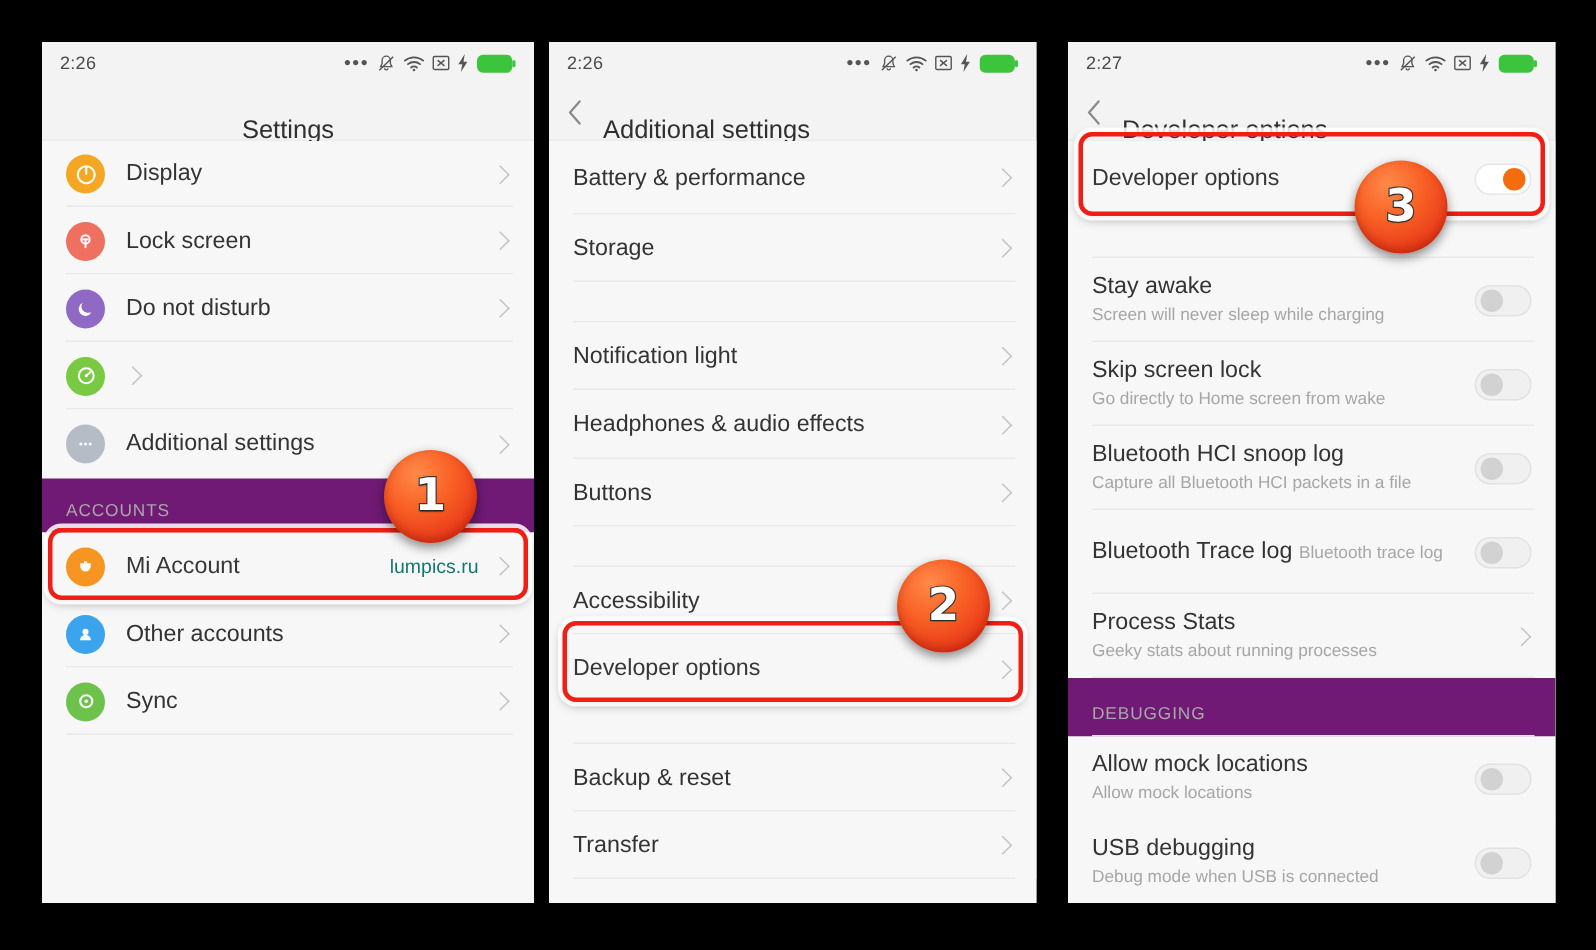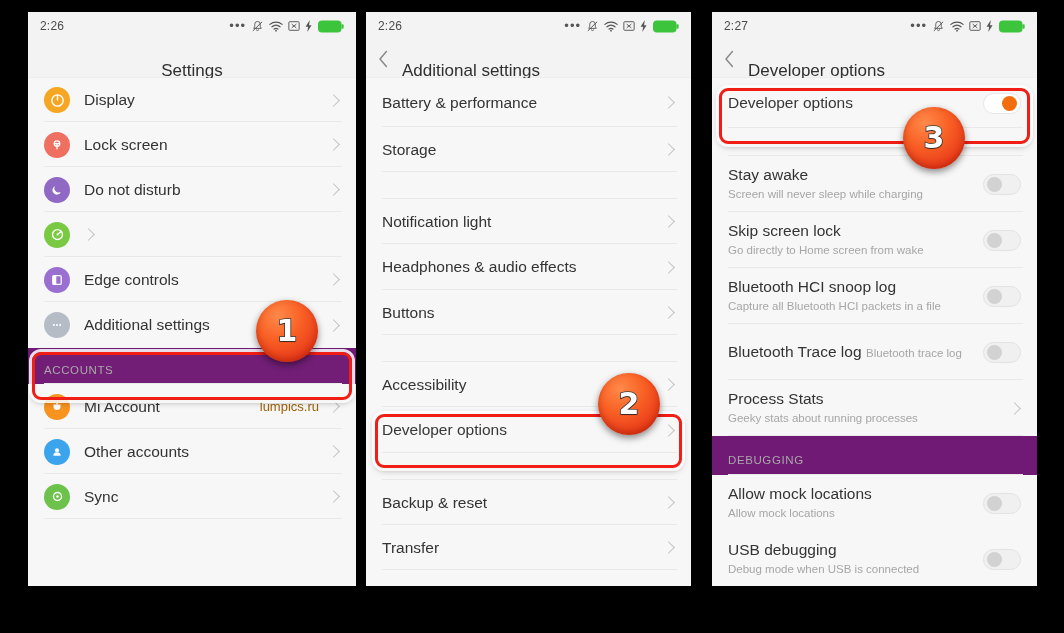--- a/index.html
+++ b/index.html
@@ -7,21 +7,21 @@
     width: 1064px; height: 633px;
     background: #000;
     font-family: "Liberation Sans", sans-serif;
     overflow: hidden;
   }
   .stage { position: relative; width: 1064px; height: 633px; background:#000; }
 
   
   .panel {
     position: absolute;
-    top: 12px;
+    top: 28px;
     height: 574px;
     background: #f7f7f7;
     overflow: hidden;
   }
   #panel-1 { left: 28px;  width: 328px; }
   #panel-2 { left: 366px; width: 325px; }
   #panel-3 { left: 712px; width: 325px; }
 
   
   .statusbar {
@@ -73,21 +73,21 @@
 
   .ico {
     width: 26px; height: 26px; border-radius: 50%;
     flex: 0 0 26px;
     display:flex; align-items:center; justify-content:center;
     margin-right: 14px;
   }
   .labelwrap { flex: 1 1 auto; min-width:0; }
   .lbl   { font-size: 15.5px; color: #333; white-space: nowrap; }
   .sublbl{ font-size: 11.5px; color: #a6a6a6; margin-top: 2px; white-space: nowrap; }
-  .value { font-size: 13px; color: #a16207; margin-right: 10px; white-space:nowrap; }
+  .value { font-size: 13px; color: #0f766e; margin-right: 10px; white-space:nowrap; }
 
   .chev { width: 9px; height: 9px; border-right: 1.6px solid #c2c2c2; border-top: 1.6px solid #c2c2c2;
           transform: rotate(45deg); flex: 0 0 auto; margin-right:2px; }
 
   .section-head {
     font-size: 11.5px; color:#a8a8a8; letter-spacing:.6px;
     padding: 16px 16px 8px 16px; position:relative; background:#701a75;
   }
   .section-head .sep { position:absolute; left:16px; right:14px; bottom:0; height:1px; background:#e9e9e9; }
 
@@ -221,31 +221,20 @@
           <svg width="15" height="15" viewBox="0 0 16 16">
               <circle cx="8" cy="8" r="5.3" fill="none" stroke="#fff" stroke-width="1.4"></circle>
               <path d="M8 8l3.4-3" stroke="#fff" stroke-width="1.4" stroke-linecap="round"></path>
               <circle cx="8" cy="8" r="1.1" fill="#fff"></circle>
             </svg>
         </span>
         <span class="chev"></span>
         <span class="sep"></span>
       </div>
 
-      <div class="row" style="height:45px">
-        <span class="ico" style="background:#9b6fd0">
-          <svg width="14" height="14" viewBox="0 0 16 16">
-              <rect x="3.2" y="3" width="9.6" height="10" rx="1.4" fill="none" stroke="#fff" stroke-width="1.4"></rect>
-              <rect x="3.2" y="3" width="4" height="10" fill="#fff"></rect>
-            </svg>
-        </span>
-        <span class="labelwrap"><span class="lbl">Edge controls</span></span>
-        <span class="chev"></span>
-        <span class="sep"></span>
-      </div>
 
       <div class="row nosep" style="height:46px">
         <span class="ico" style="background:#b6bcc6">
           <svg width="14" height="14" viewBox="0 0 16 16">
               <circle cx="4.4" cy="8" r="1.15" fill="#fff"></circle>
               <circle cx="8" cy="8" r="1.15" fill="#fff"></circle>
               <circle cx="11.6" cy="8" r="1.15" fill="#fff"></circle>
             </svg>
         </span>
         <span class="labelwrap"><span class="lbl">Additional settings</span></span>

